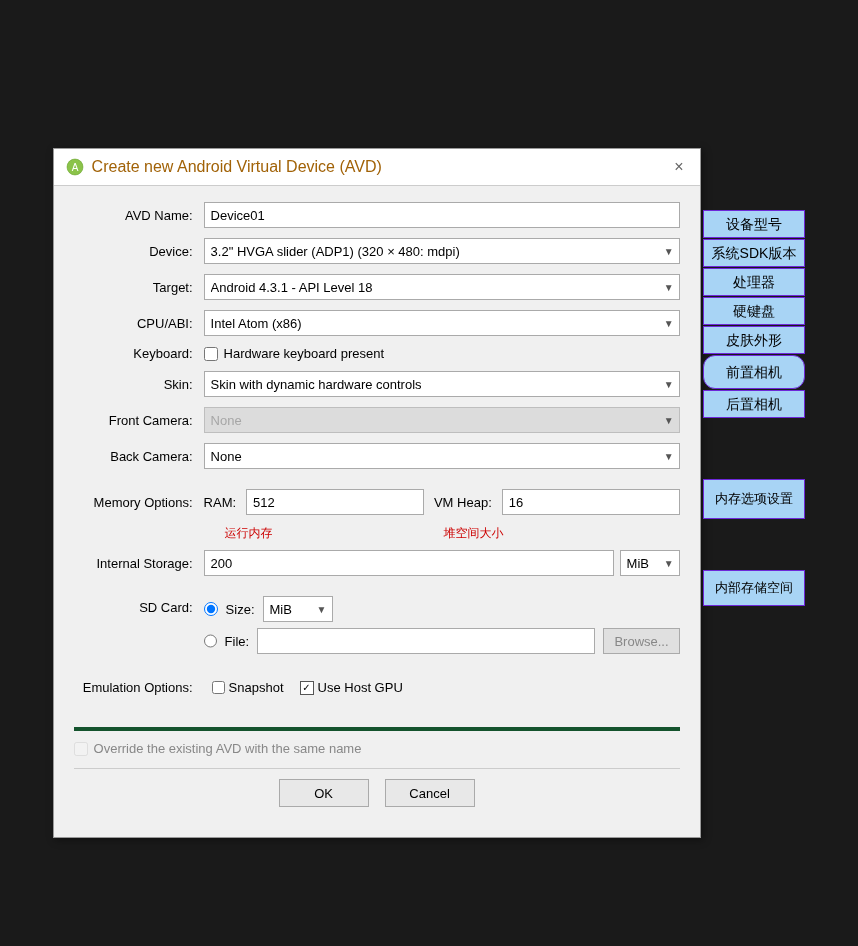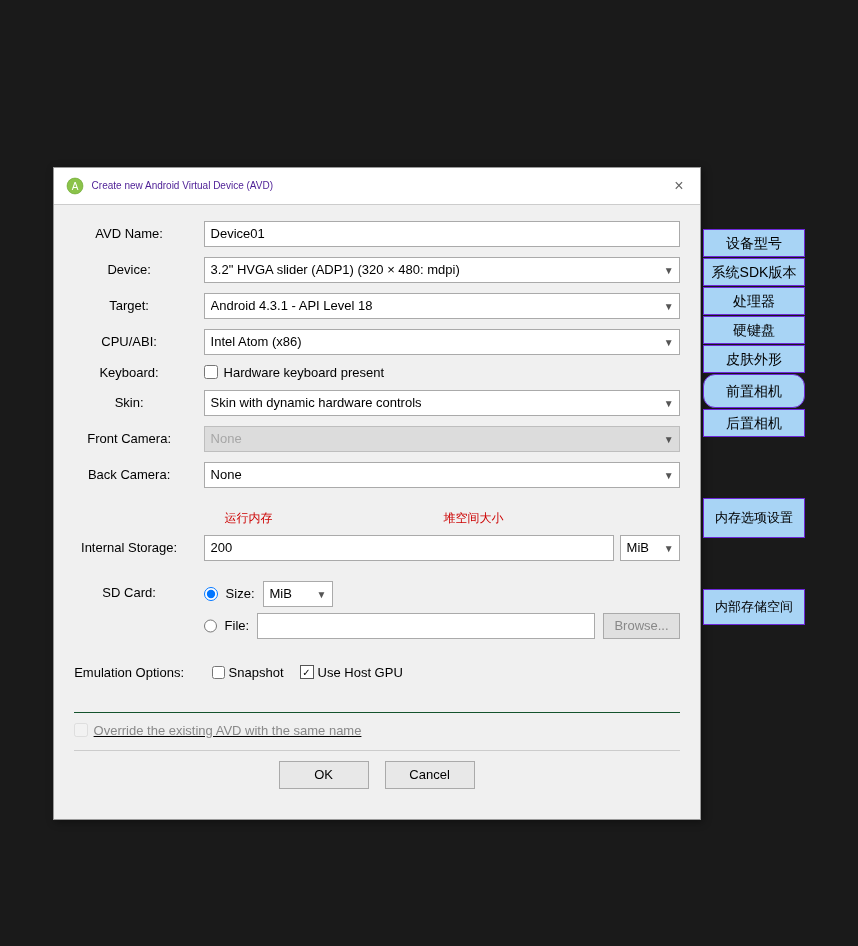--- a/index.html
+++ b/index.html
@@ -41,23 +41,23 @@
       align-items: center;
       gap: 8px;
     }
 
     .title-icon {
       width: 18px;
       height: 18px;
     }
 
     .title-text {
-      font-size: 10px;
+      font-size: 16px;
       font-weight: 400;
-      color: #4c1d95;
+      color: #a16207;
     }
 
     .close-btn {
       cursor: pointer;
       font-size: 16px;
       color: #666;
       background: none;
       border: none;
       line-height: 1;
       padding: 2px 4px;
@@ -71,22 +71,22 @@
       display: flex;
       align-items: center;
       margin-bottom: 10px;
     }
 
     .form-label {
       width: 130px;
       min-width: 130px;
       font-size: 13px;
       color: #000;
-      text-align: center;
-      padding-right: 19px;
+      text-align: right;
+      padding-right: 11px;
     }
 
     .form-control {
       flex: 1;
     }
 
     input[type="text"] {
       width: 100%;
       height: 26px;
       border: 1px solid #aaa;
@@ -279,23 +279,22 @@
       align-items: center;
       justify-content: center;
       background: #fff;
       font-size: 10px;
     }
 
     
     .override-row {
       margin-top: 12px;
       padding: 0 0 8px 0;
-      border-top: 1px solid #14532d;
+      border-top: 4px solid #14532d;
       padding-top: 10px;
-      text-decoration: underline;
     }
 
     
     .button-row {
       display: flex;
       justify-content: center;
       gap: 16px;
       padding: 10px 0 14px;
       border-top: 1px solid #ccc;
       margin-top: 4px;
@@ -430,20 +429,31 @@
         <div class="form-control select-wrapper">
           <select>
             <option>None</option>
           </select>
           <span class="select-arrow">▼</span>
         </div>
       </div>
 
       <div class="section-divider"></div>
 
+      <div class="form-row">
+        <div class="form-label">Memory Options:</div>
+        <div class="form-control">
+          <div class="memory-row">
+            <span class="memory-label">RAM:</span>
+            <input type="text" class="memory-input" value="512" style="">
+            <span class="memory-label">VM Heap:</span>
+            <input type="text" class="memory-input" value="16" style="">
+          </div>
+        </div>
+      </div>
 
       <div class="annotation-row">
         <span style="width:90px; text-align:center;" class="annotation-text">运行内存</span>
         <span style="width:100px;"></span>
         <span style="width:80px; text-align:center;" class="annotation-text">堆空间大小</span>
       </div>
 
       <div class="form-row">
         <div class="form-label">Internal Storage:</div>
         <div class="form-control">

